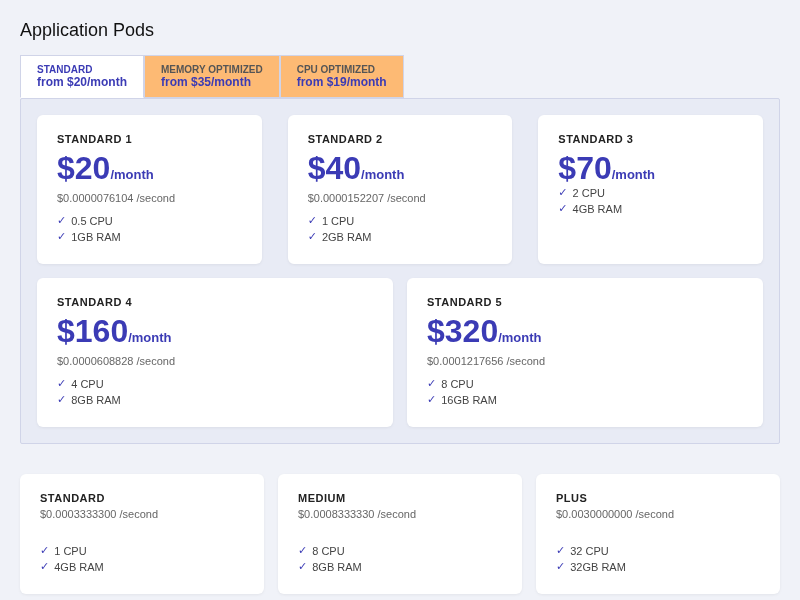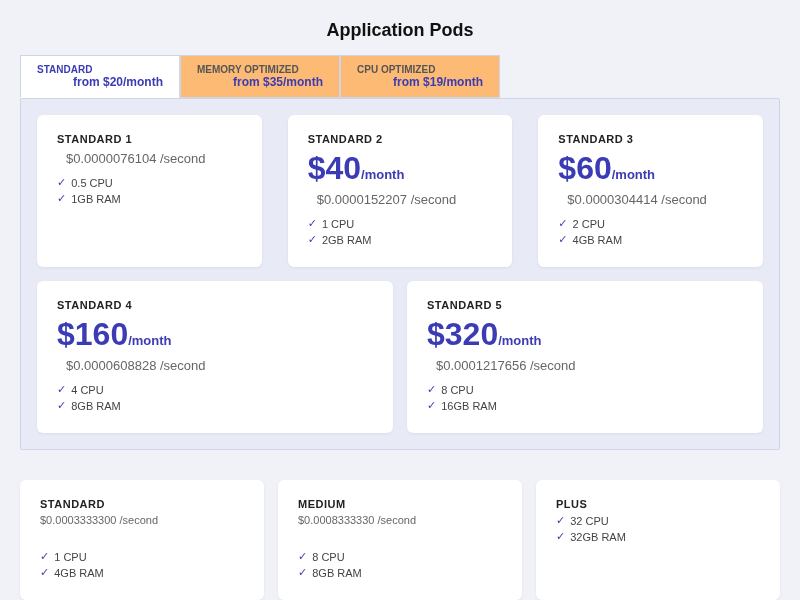--- a/index.html
+++ b/index.html
@@ -5,24 +5,23 @@
     * { box-sizing: border-box; margin: 0; padding: 0; }
     body {
       font-family: -apple-system, BlinkMacSystemFont, 'Segoe UI', sans-serif;
       background: #f0f2f8;
       color: #222;
       padding: 20px;
       font-size: 13px;
     }
     h2 {
       font-size: 18px;
-      font-weight: 700;
+      font-weight: 400;
       margin-bottom: 14px;
       color: #111;
-      text-align: center;
     }
     .section {
       margin-bottom: 30px;
     }
     .tabs-row {
       display: flex;
       gap: 0;
       margin-bottom: 0;
     }
     .tab {
@@ -42,21 +41,20 @@
       font-weight: 700;
       font-size: 10px;
       text-transform: uppercase;
       color: #555;
       display: block;
     }
     .tab .tab-price {
       font-size: 12px;
       color: #3b3bb5;
       font-weight: 600;
-      margin-left: 36px;
     }
     .tab.active .tab-type { color: #3b3bb5; }
     .pods-container {
       background: #e8ebf5;
       border: 1px solid #d0d4e8;
       padding: 16px;
       border-radius: 2px;
     }
     .cards-grid {
       display: grid;
@@ -82,23 +80,23 @@
       font-weight: 700;
       color: #3b3bb5;
       line-height: 1.1;
     }
     .card-price .per-month {
       font-size: 13px;
       font-weight: 600;
       color: #3b3bb5;
     }
     .card-per-second {
-      font-size: 13px;
+      font-size: 11px;
       color: #666;
-      margin: 6px 9px 10px;
+      margin: 6px 0 10px;
     }
     .card-features {
       list-style: none;
       padding: 0;
     }
     .card-features li {
       font-size: 11px;
       color: #444;
       display: flex;
       align-items: center;
@@ -172,20 +170,23 @@
       <span class="tab-type">CPU OPTIMIZED</span>
       <span class="tab-price">from $19/month</span>
     </div>
   </div>
 
   <div class="pods-container">
     <div class="cards-grid">
 
       <div class="card">
         <div class="card-title">STANDARD 1</div>
+        <div class="card-price">
+          <span>$20</span><span class="per-month">/month</span>
+        </div>
         <div class="card-per-second">$0.0000076104 /second</div>
         <ul class="card-features">
           <li>
               <span class="check-icon">✓</span>
               <span>0.5 CPU</span>
             </li>
           <li>
               <span class="check-icon">✓</span>
               <span>1GB RAM</span>
             </li>
@@ -206,23 +207,22 @@
           <li>
               <span class="check-icon">✓</span>
               <span>2GB RAM</span>
             </li>
         </ul>
       </div>
 
       <div class="card">
         <div class="card-title">STANDARD 3</div>
         <div class="card-price">
-          <span>$60</span><span class="per-month">/month</span>
-        </div>
-        <div class="card-per-second">$0.0000304414 /second</div>
+          <span>$70</span><span class="per-month">/month</span>
+        </div>
         <ul class="card-features">
           <li>
               <span class="check-icon">✓</span>
               <span>2 CPU</span>
             </li>
           <li>
               <span class="check-icon">✓</span>
               <span>4GB RAM</span>
             </li>
         </ul>
@@ -299,20 +299,21 @@
           </li>
         <li>
             <span class="check-icon">✓</span>
             <span>8GB RAM</span>
           </li>
       </ul>
     </div>
 
     <div class="build-card">
       <div class="build-card-title">PLUS</div>
+      <div class="build-per-second">$0.0030000000 /second</div>
       <ul class="build-features">
         <li>
             <span class="check-icon">✓</span>
             <span>32 CPU</span>
           </li>
         <li>
             <span class="check-icon">✓</span>
             <span>32GB RAM</span>
           </li>
       </ul>

